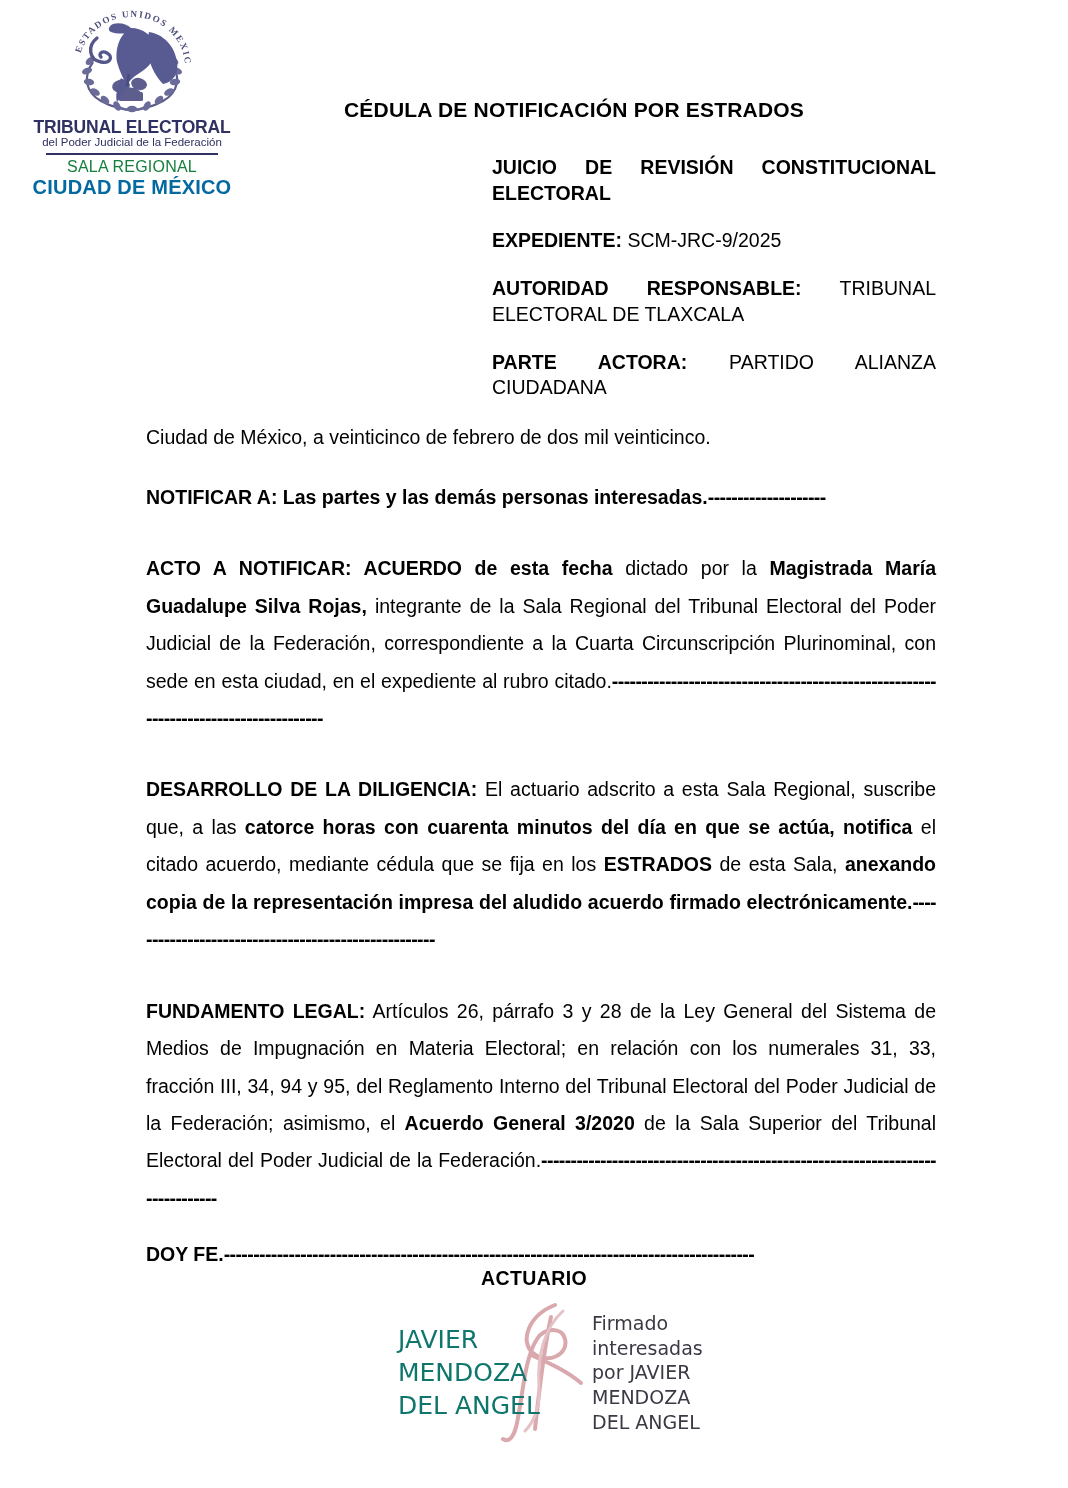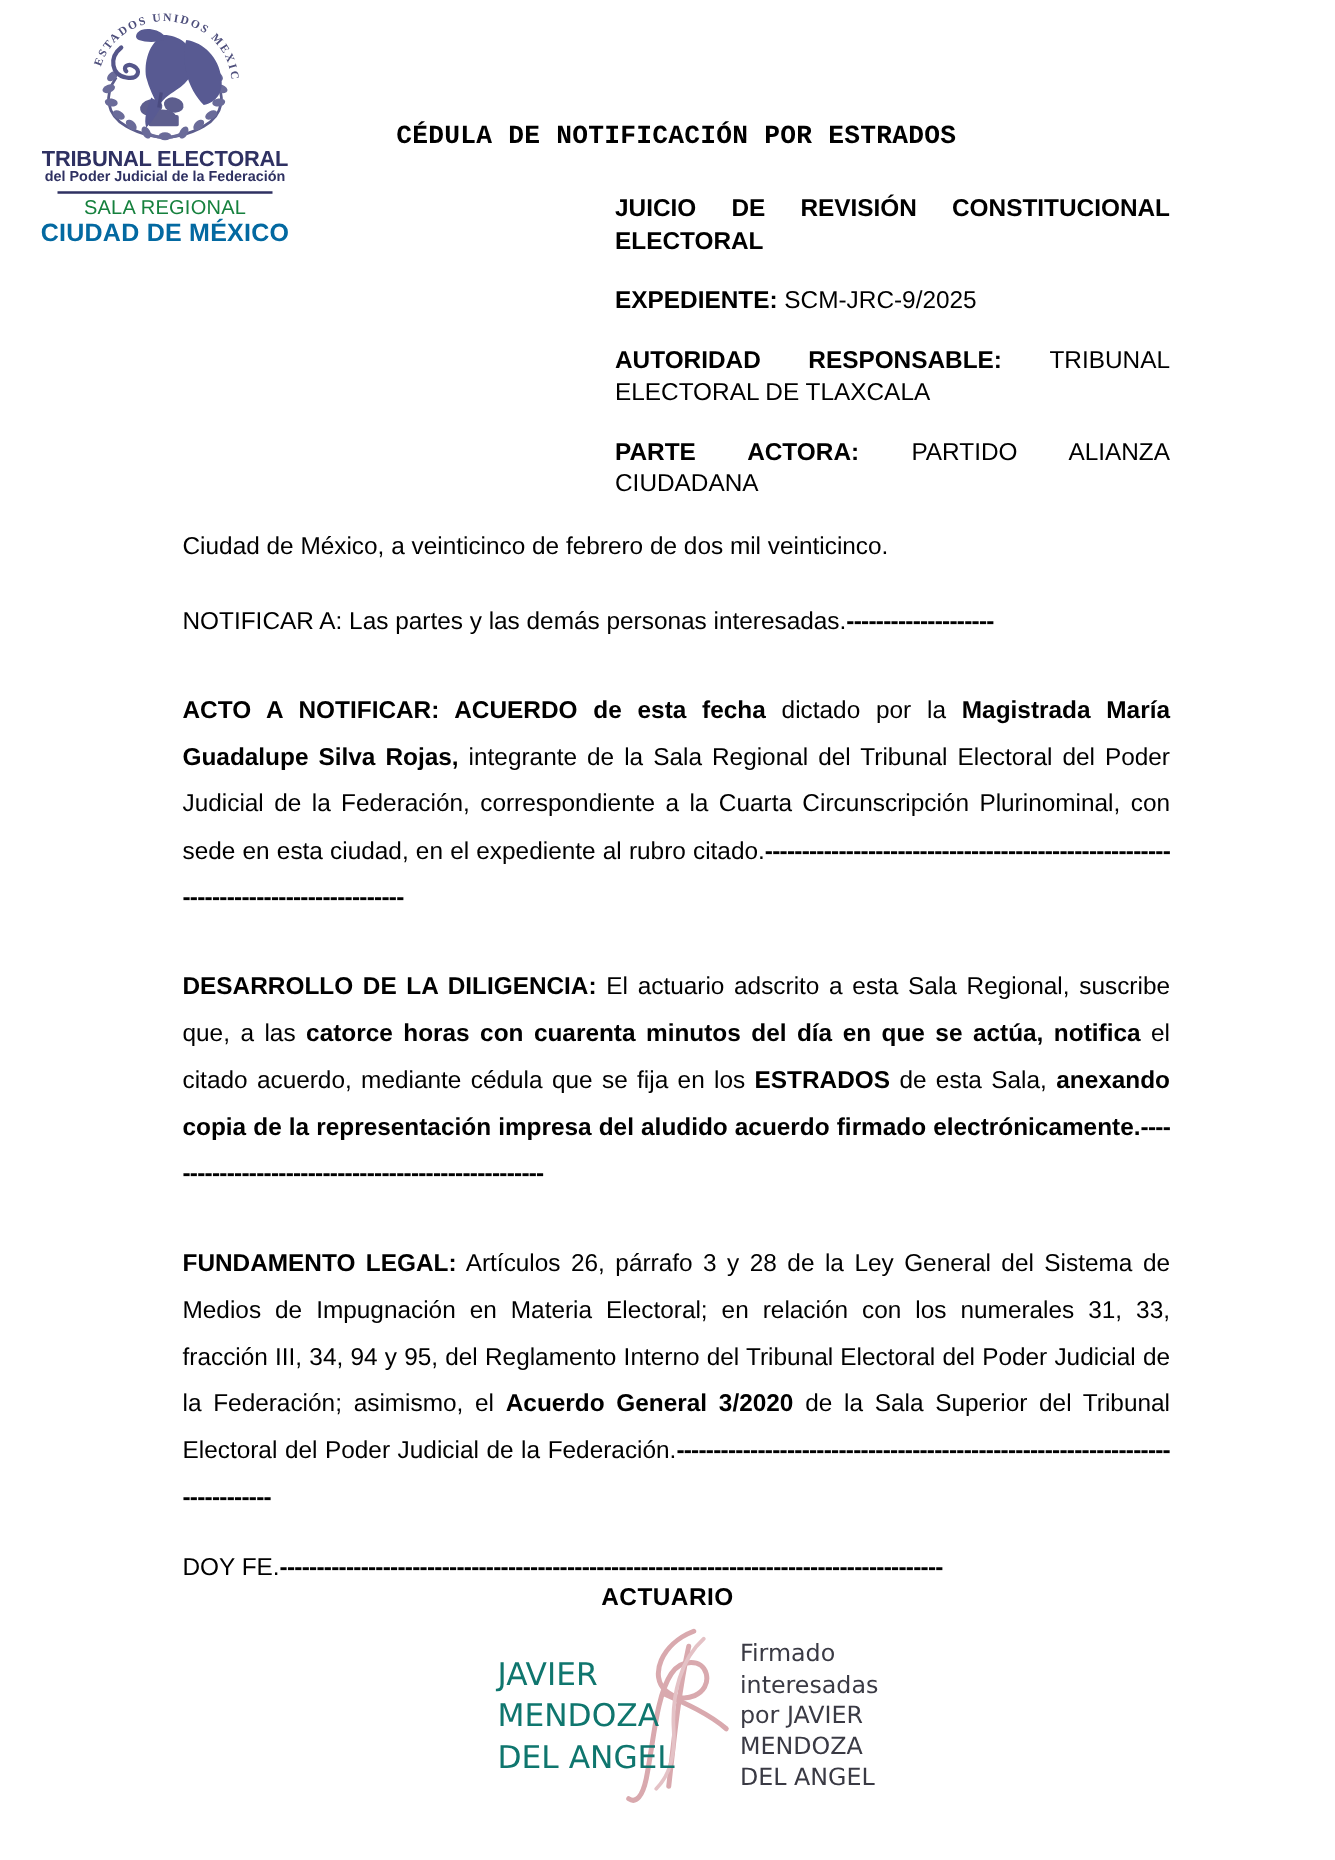--- a/index.html
+++ b/index.html
@@ -38,21 +38,21 @@
     font-size: 17.5px;
     font-weight: bold;
     letter-spacing: -0.2px;
     color: #2f3162;
     line-height: 1.05;
     margin-top: 2px;
     white-space: nowrap;
   }
   .logo-line2 {
     font-size: 11.5px;
-    font-weight: bold;
+    font-weight: normal;
     color: #2f3162;
     line-height: 1.15;
     white-space: nowrap;
   }
   .logo-rule {
     width: 172px;
     height: 2px;
     background: #2f3162;
     margin: 3px auto 3px auto;
   }
@@ -67,27 +67,26 @@
     font-size: 20px;
     font-weight: bold;
     color: #0369a1;
     line-height: 1.15;
     letter-spacing: 0.2px;
   }
 
   
   .doc-title {
     position: absolute;
-    left: 317px;
+    left: 344px;
     top: 98px;
     font-size: 21px;
     font-weight: bold;
     letter-spacing: 0.2px;
     white-space: nowrap;
-    font-family: Liberation Mono, monospace;
   }
 
   .caption-block {
     position: absolute;
     left: 492px;
     top: 150px;
     width: 444px;
   }
   .caption-block .cap {
     font-size: 19.5px;
@@ -105,21 +104,21 @@
     top: 424px;
     width: 790px;
   }
   .para {
     font-size: 19.5px;
     line-height: 1.34;
     text-align: justify;
     text-align-last: left;
     margin: 0;
   }
-  .para b { font-weight: normal; }
+  .para b { font-weight: bold; }
   .gap-sm { height: 24px; }
   .gap-md { height: 34px; }
   .gap-lg { height: 40px; }
 
   .p-justified {
     font-size: 19.5px;
     line-height: 1.92;
     text-align: justify;
     text-align-last: left;
     margin: 0;

